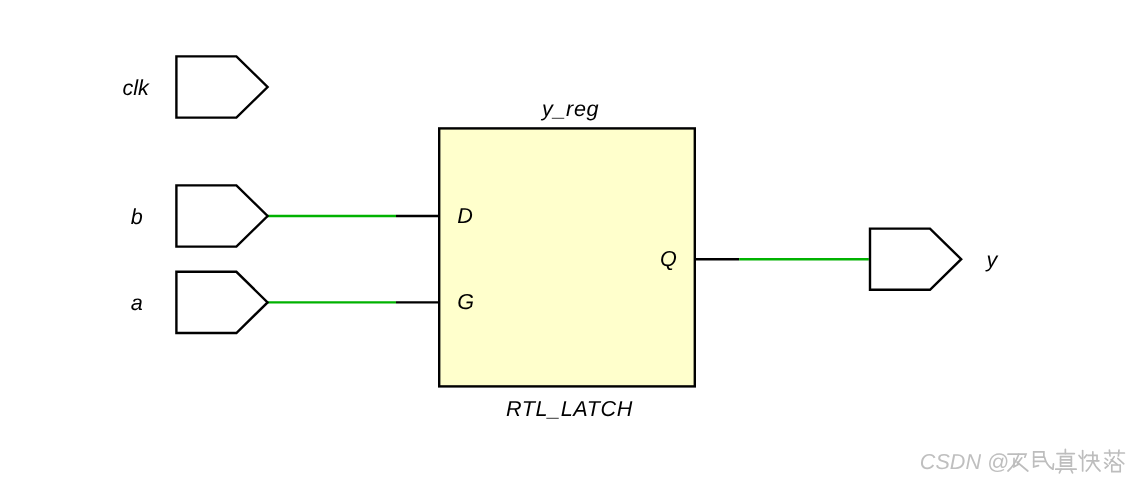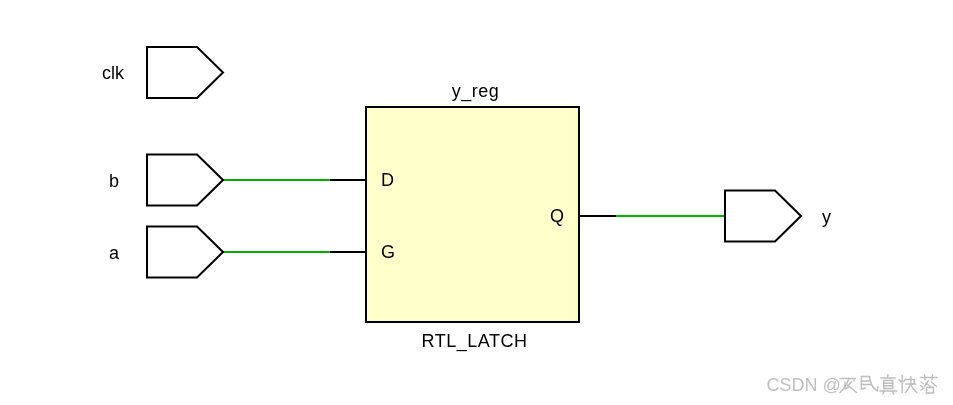--- a/index.html
+++ b/index.html
@@ -1,17 +1,17 @@
 <!DOCTYPE html>
 <html><head>
 <meta charset="utf-8">
 <style>
   html,body{margin:0;padding:0;background:#ffffff;}
   #canvas{position:relative;width:953px;height:405px;background:#ffffff;overflow:hidden;
-    font-family:"Liberation Sans", sans-serif;}
+    font-family:"Liberation Sans", sans-serif;font-style:italic;}
 </style>
 </head>
 <body>
 <div id="canvas">
 <svg width="953" height="405" viewBox="0 0 953 405" xmlns="http://www.w3.org/2000/svg">
 
   <rect x="366" y="107" width="213" height="215" fill="#FFFFCC" stroke="#000000" stroke-width="2"></rect>
 
   <line x1="222" y1="180" x2="330" y2="180" stroke="#00B200" stroke-width="2"></line>
   <line x1="330" y1="180" x2="366" y2="180" stroke="#000000" stroke-width="2"></line>

